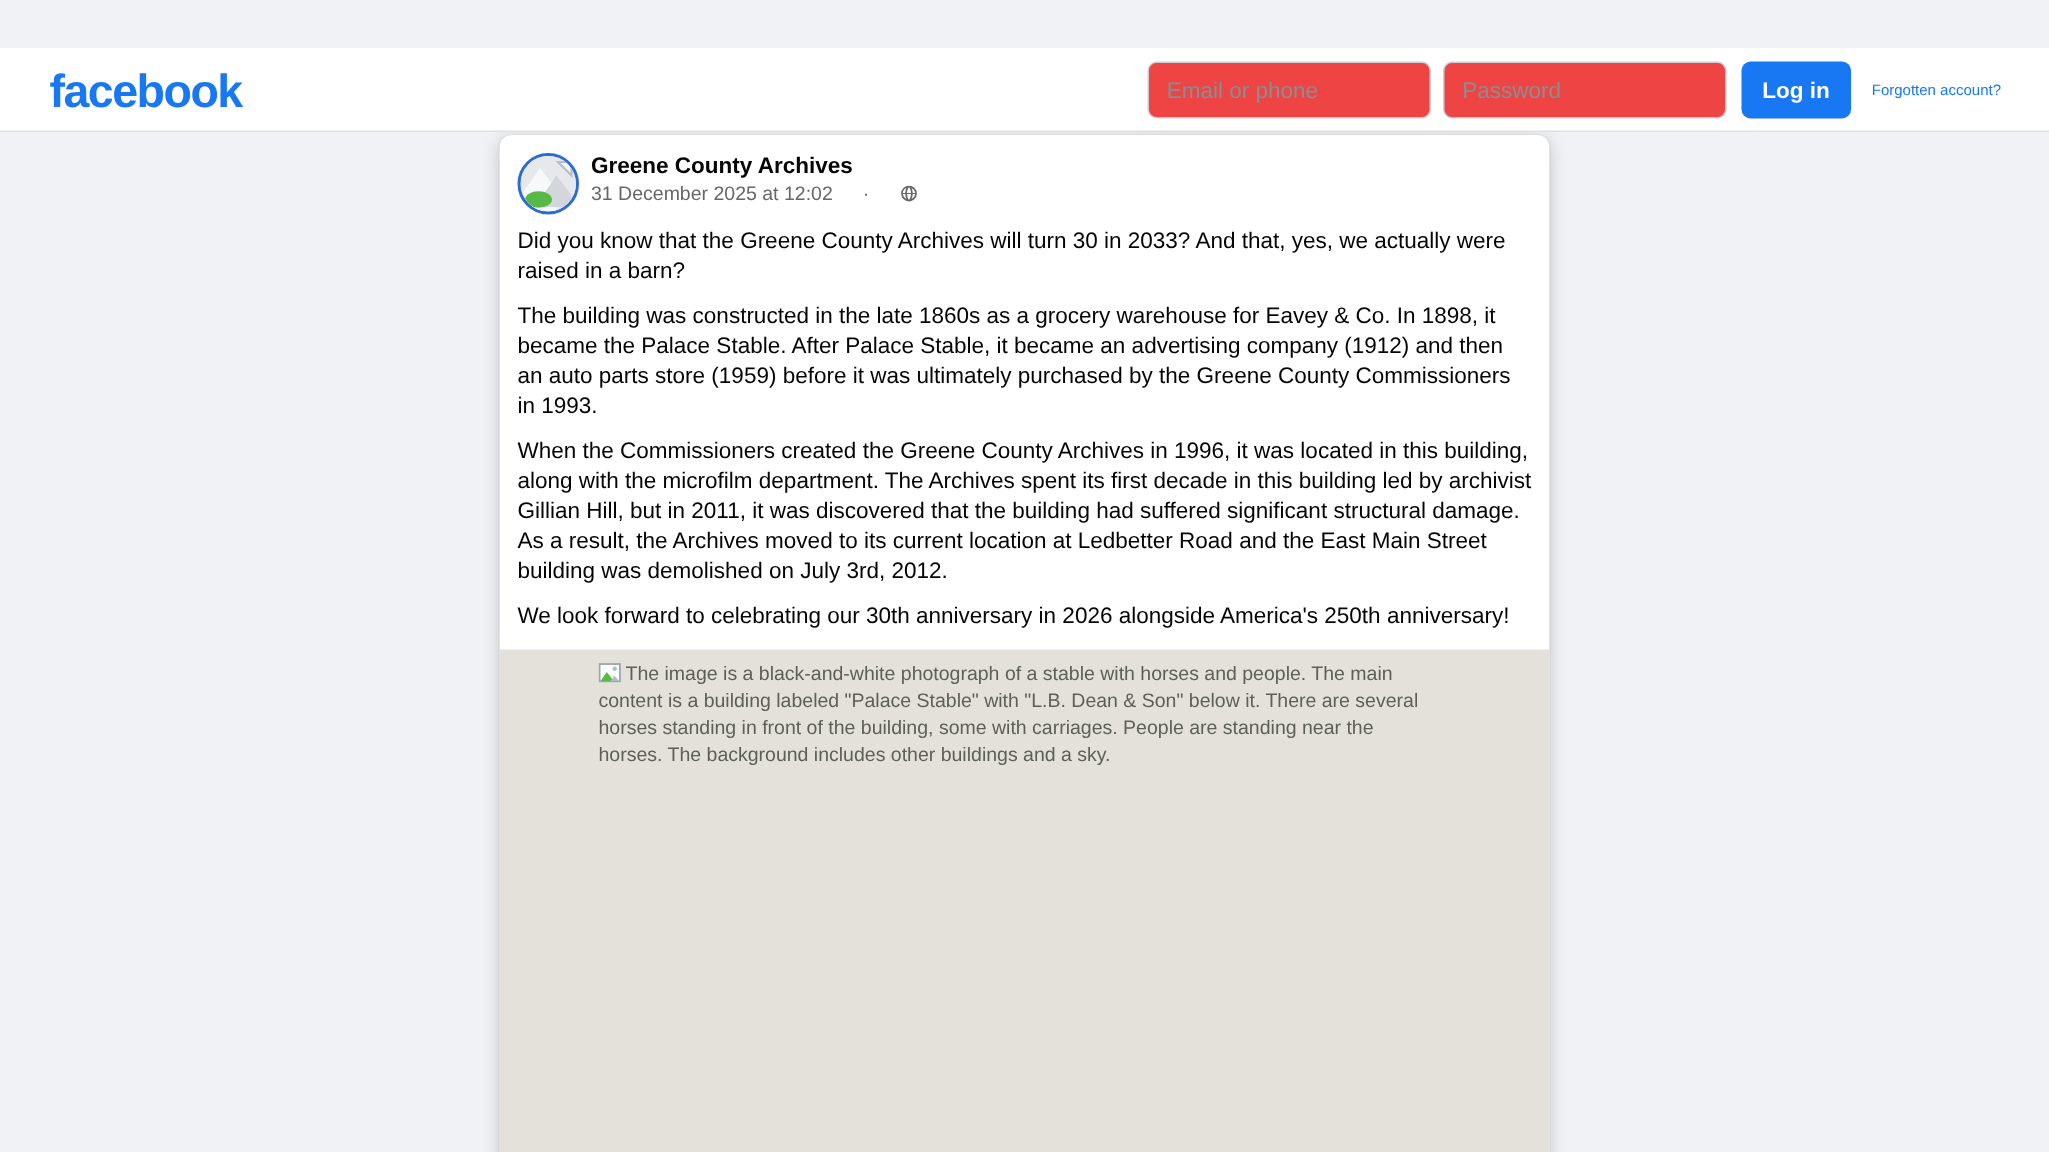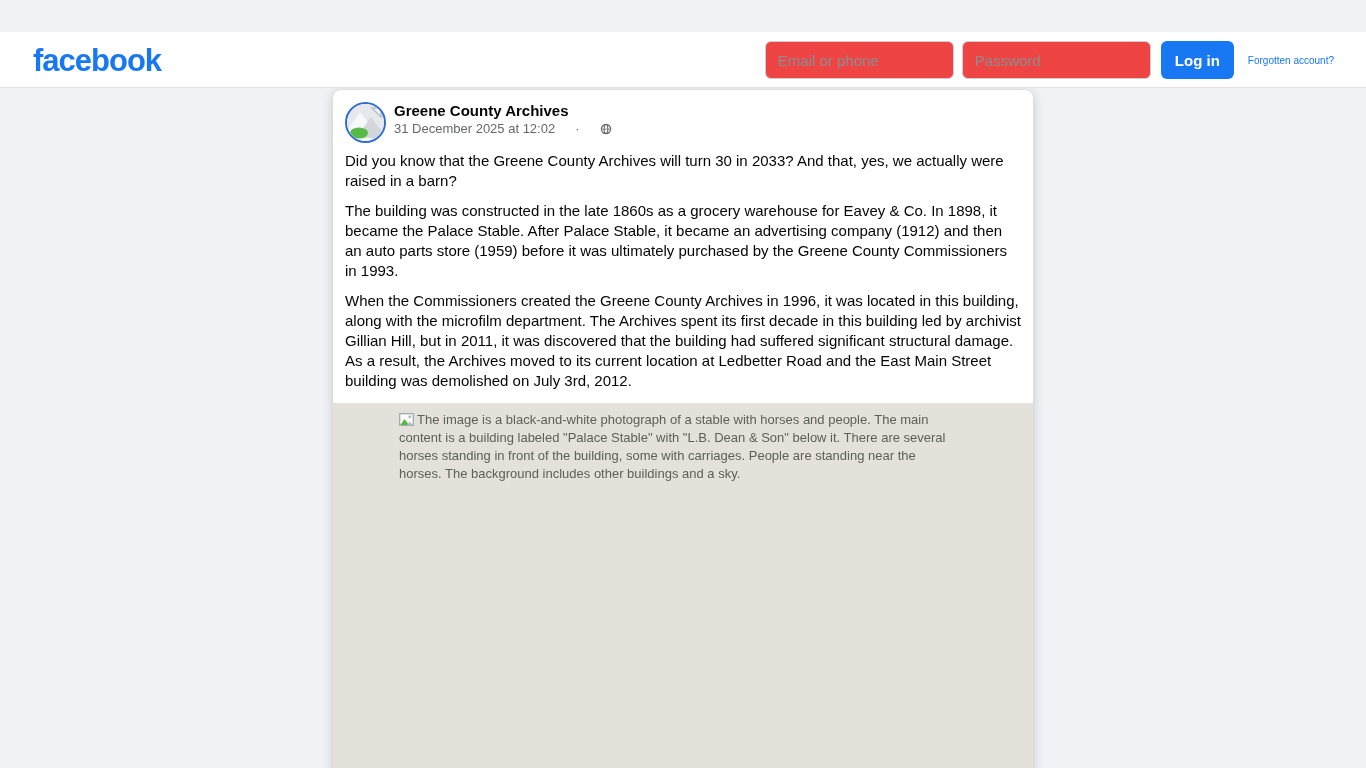--- a/index.html
+++ b/index.html
@@ -219,20 +219,21 @@
             <path d="M8 1a7 7 0 100 14A7 7 0 008 1zm5.6 6.5h-2.3c-.07-1.7-.45-3.2-1.03-4.3a5.6 5.6 0 013.33 4.3zM8 2.4c.7.7 1.6 2.3 1.8 5.1H6.2C6.4 4.7 7.3 3.1 8 2.4zM5.73 3.2c-.58 1.1-.96 2.6-1.03 4.3H2.4a5.6 5.6 0 013.33-4.3zM2.4 8.5h2.3c.07 1.7.45 3.2 1.03 4.3A5.6 5.6 0 012.4 8.5zM8 13.6c-.7-.7-1.6-2.3-1.8-5.1h3.6c-.2 2.8-1.1 4.4-1.8 5.1zm2.27-.8c.58-1.1.96-2.6 1.03-4.3h2.3a5.6 5.6 0 01-3.33 4.3z"></path>
           </svg>
         </span>
       </div>
     </div>
 
     <div class="post-text">
       <p>Did you know that the Greene County Archives will turn 30 in 2033? And that, yes, we actually were raised in a barn?</p>
       <p>The building was constructed in the late 1860s as a grocery warehouse for Eavey &amp; Co. In 1898, it became the Palace Stable. After Palace Stable, it became an advertising company (1912) and then an auto parts store (1959) before it was ultimately purchased by the Greene County Commissioners in 1993.</p>
       <p>When the Commissioners created the Greene County Archives in 1996, it was located in this building, along with the microfilm department. The Archives spent its first decade in this building led by archivist Gillian Hill, but in 2011, it was discovered that the building had suffered significant structural damage. As a result, the Archives moved to its current location at Ledbetter Road and the East Main Street building was demolished on July 3rd, 2012.</p>
+      <p>We look forward to celebrating our 30th anniversary in 2026 alongside America's 250th anniversary!</p>
     </div>
 
     <div class="post-image">
       <div class="alt-wrap">
         <div class="alt-flow">
           <svg class="broken-img-icon" width="15" height="13" viewBox="0 0 15 13">
             <rect x="0.7" y="0.7" width="13.6" height="11.6" fill="#fcfcfa" stroke="#9aa6ad" stroke-width="1.2"></rect>
             <polygon points="1.4,12 5.5,6 9,10.5 9,12" fill="#58b947"></polygon>
             <polygon points="8,12 10.7,8.5 13.6,12" fill="#aebdc6"></polygon>
             <circle cx="10.8" cy="3.8" r="1.5" fill="#aebdc6"></circle>

